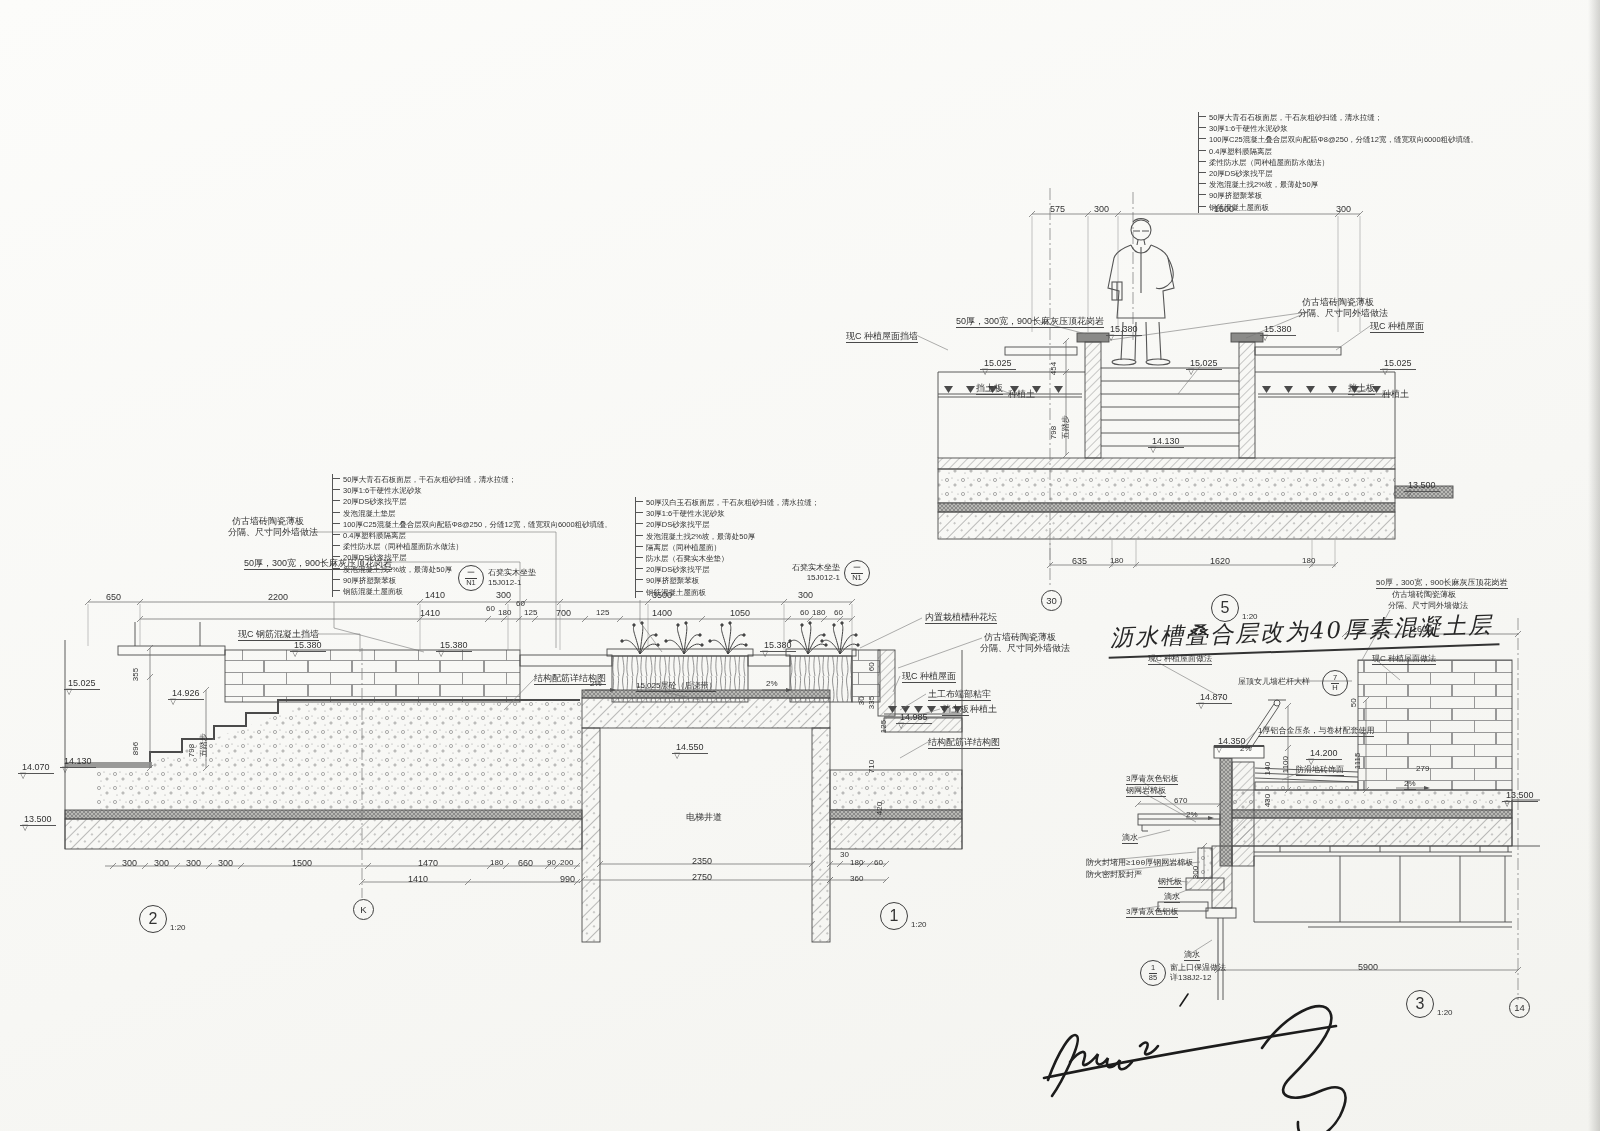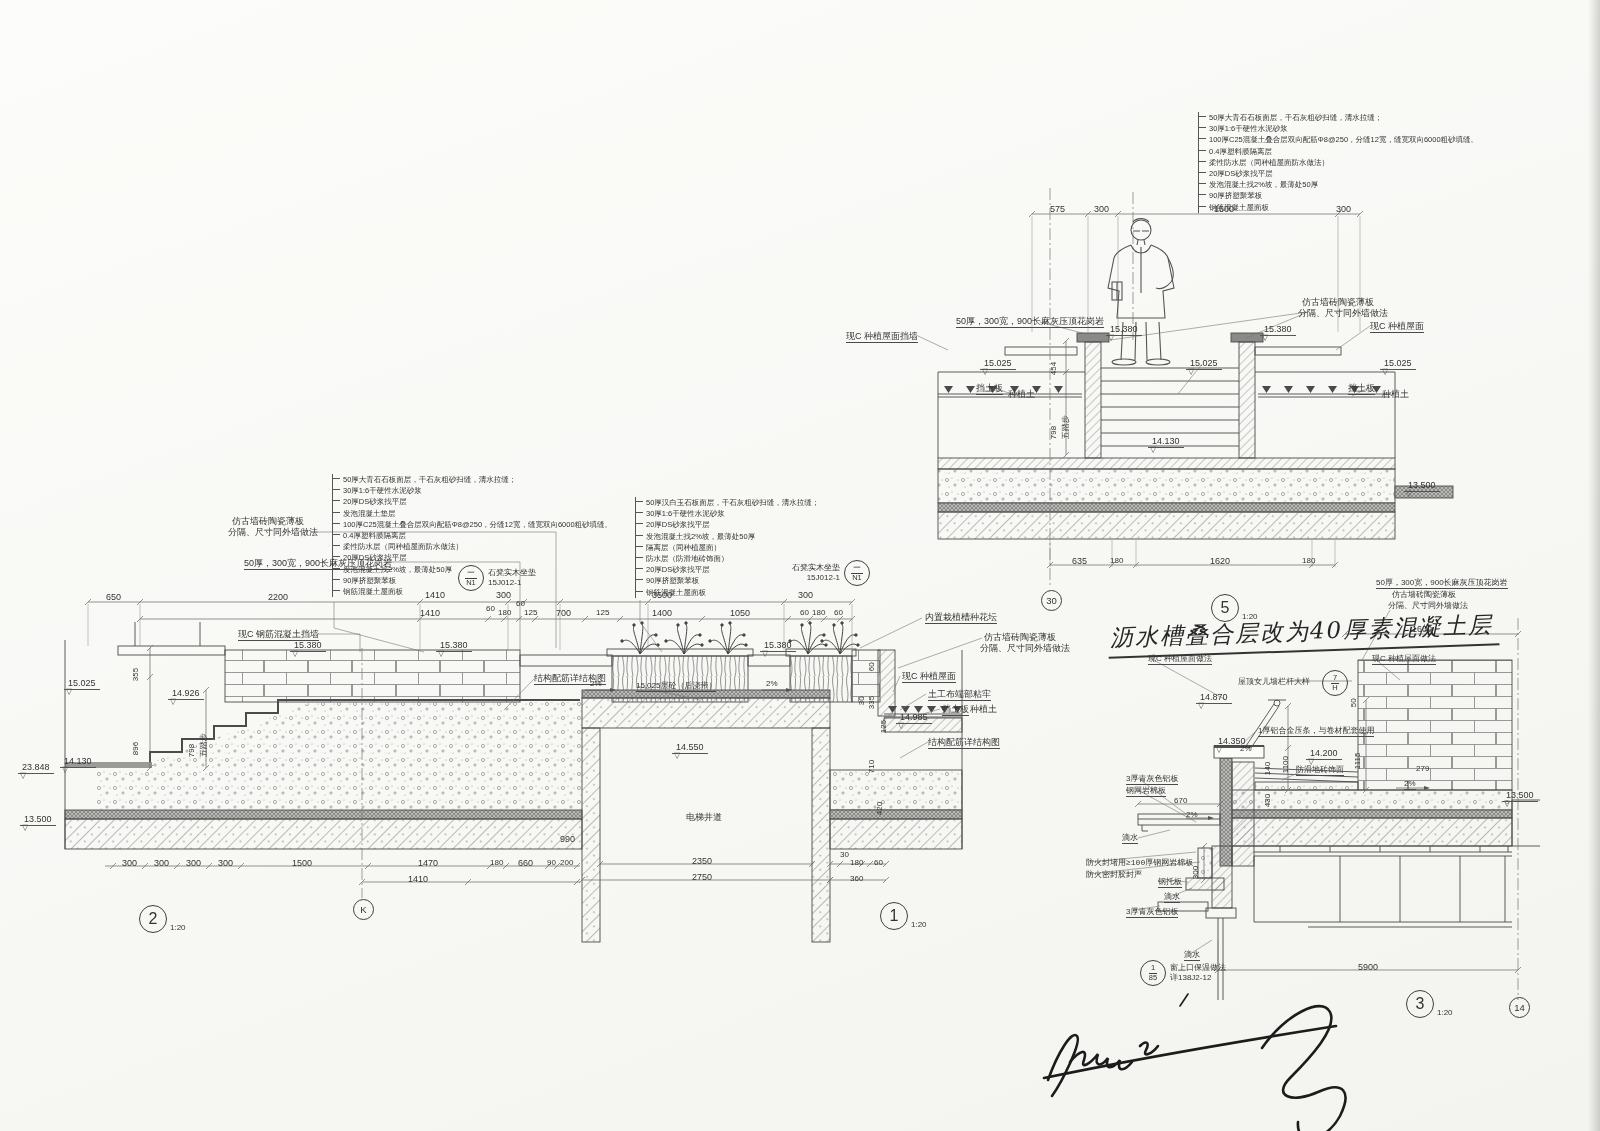--- a/index.html
+++ b/index.html
@@ -288,21 +288,21 @@
       <div class="sline">发泡混凝土找2%坡，最薄处50厚</div>
       <div class="sline">90厚挤塑聚苯板</div>
       <div class="sline">钢筋混凝土屋面板</div>
     </div>
   <div class="stack" style="left:635px;top:497px;">
       <div class="sline">50厚汉白玉石板面层，干石灰粗砂扫缝，清水拉缝；</div>
       <div class="sline">30厚1:6干硬性水泥砂浆</div>
       <div class="sline">20厚DS砂浆找平层</div>
       <div class="sline">发泡混凝土找2%坡，最薄处50厚</div>
       <div class="sline">隔离层（同种植屋面）</div>
-      <div class="sline">防水层（防滑地砖饰面）</div>
+      <div class="sline">防水层（石凳实木坐垫）</div>
       <div class="sline">20厚DS砂浆找平层</div>
       <div class="sline">90厚挤塑聚苯板</div>
       <div class="sline">钢筋混凝土屋面板</div>
     </div>
   <div class="stack" style="left:1198px;top:112px;">
       <div class="sline">50厚大青石石板面层，干石灰粗砂扫缝，清水拉缝；</div>
       <div class="sline">30厚1:6干硬性水泥砂浆</div>
       <div class="sline">100厚C25混凝土叠合层双向配筋Φ8@250，分缝12宽，缝宽双向6000粗砂填缝。</div>
       <div class="sline">0.4厚塑料膜隔离层</div>
       <div class="sline">柔性防水层（同种植屋面防水做法）</div>
@@ -333,21 +333,21 @@
       <div class="ann small" style="left: 834px; top: 608px;">60</div>
       <div class="ann " style="left: 232px; top: 516px;">仿古墙砖陶瓷薄板</div>
       <div class="ann " style="left: 228px; top: 527px;">分隔、尺寸同外墙做法</div>
       <div class="ann u" style="left: 244px; top: 558px;">50厚，300宽，900长麻灰压顶花岗岩</div>
       <div class="ann u" style="left: 238px; top: 629px;">现C 钢筋混凝土挡墙</div>
       <div class="ann elev" style="left: 290px; top: 640px;">15.380</div>
       <div class="ann elev" style="left: 436px; top: 640px;">15.380</div>
       <div class="ann elev" style="left: 760px; top: 640px;">15.380</div>
       <div class="ann elev" style="left: 64px; top: 678px;">15.025</div>
       <div class="ann elev" style="left: 168px; top: 688px;">14.926</div>
-      <div class="ann elev" style="left: 18px; top: 762px;">23.848</div>
+      <div class="ann elev" style="left: 18px; top: 762px;">14.070</div>
       <div class="ann elev" style="left: 60px; top: 756px;">14.130</div>
       <div class="ann elev" style="left: 20px; top: 814px;">13.500</div>
       <div class="ann elev" style="left: 672px; top: 742px;">14.550</div>
       <div class="ann elev" style="left: 896px; top: 712px;">14.985</div>
       <div class="ann rot small" style="left: 140px; top: 672px;">355</div>
       <div class="ann rot small" style="left: 140px; top: 746px;">896</div>
       <div class="ann rot small" style="left: 196px; top: 748px;">798</div>
       <div class="ann rot small" style="left: 208px; top: 748px;">五踏步</div>
       <div class="ann u" style="left: 925px; top: 612px;">内置栽植槽种花坛</div>
       <div class="ann " style="left: 984px; top: 632px;">仿古墙砖陶瓷薄板</div>
@@ -372,21 +372,21 @@
       <div class="ann " style="left: 154px; top: 858px;">300</div>
       <div class="ann " style="left: 186px; top: 858px;">300</div>
       <div class="ann " style="left: 218px; top: 858px;">300</div>
       <div class="ann " style="left: 292px; top: 858px;">1500</div>
       <div class="ann " style="left: 418px; top: 858px;">1470</div>
       <div class="ann small" style="left: 490px; top: 858px;">180</div>
       <div class="ann " style="left: 518px; top: 858px;">660</div>
       <div class="ann small" style="left: 547px; top: 858px;">90</div>
       <div class="ann small" style="left: 560px; top: 858px;">200</div>
       <div class="ann " style="left: 408px; top: 874px;">1410</div>
-      <div class="ann " style="left: 512px; top: 834px; padding-left: 48px;">990</div>
+      <div class="ann " style="left: 512px; top: 874px; padding-left: 48px;">990</div>
       <div class="ann " style="left: 692px; top: 856px;">2350</div>
       <div class="ann " style="left: 692px; top: 872px;">2750</div>
       <div class="ann small" style="left: 840px; top: 850px;">30</div>
       <div class="ann small" style="left: 850px; top: 858px;">180</div>
       <div class="ann small" style="left: 874px; top: 858px;">60</div>
       <div class="ann small" style="left: 850px; top: 874px;">360</div>
       <div class="ann " style="left: 1050px; top: 204px;">575</div>
       <div class="ann " style="left: 1094px; top: 204px;">300</div>
       <div class="ann " style="left: 1214px; top: 204px;">1500</div>
       <div class="ann " style="left: 1336px; top: 204px;">300</div>

